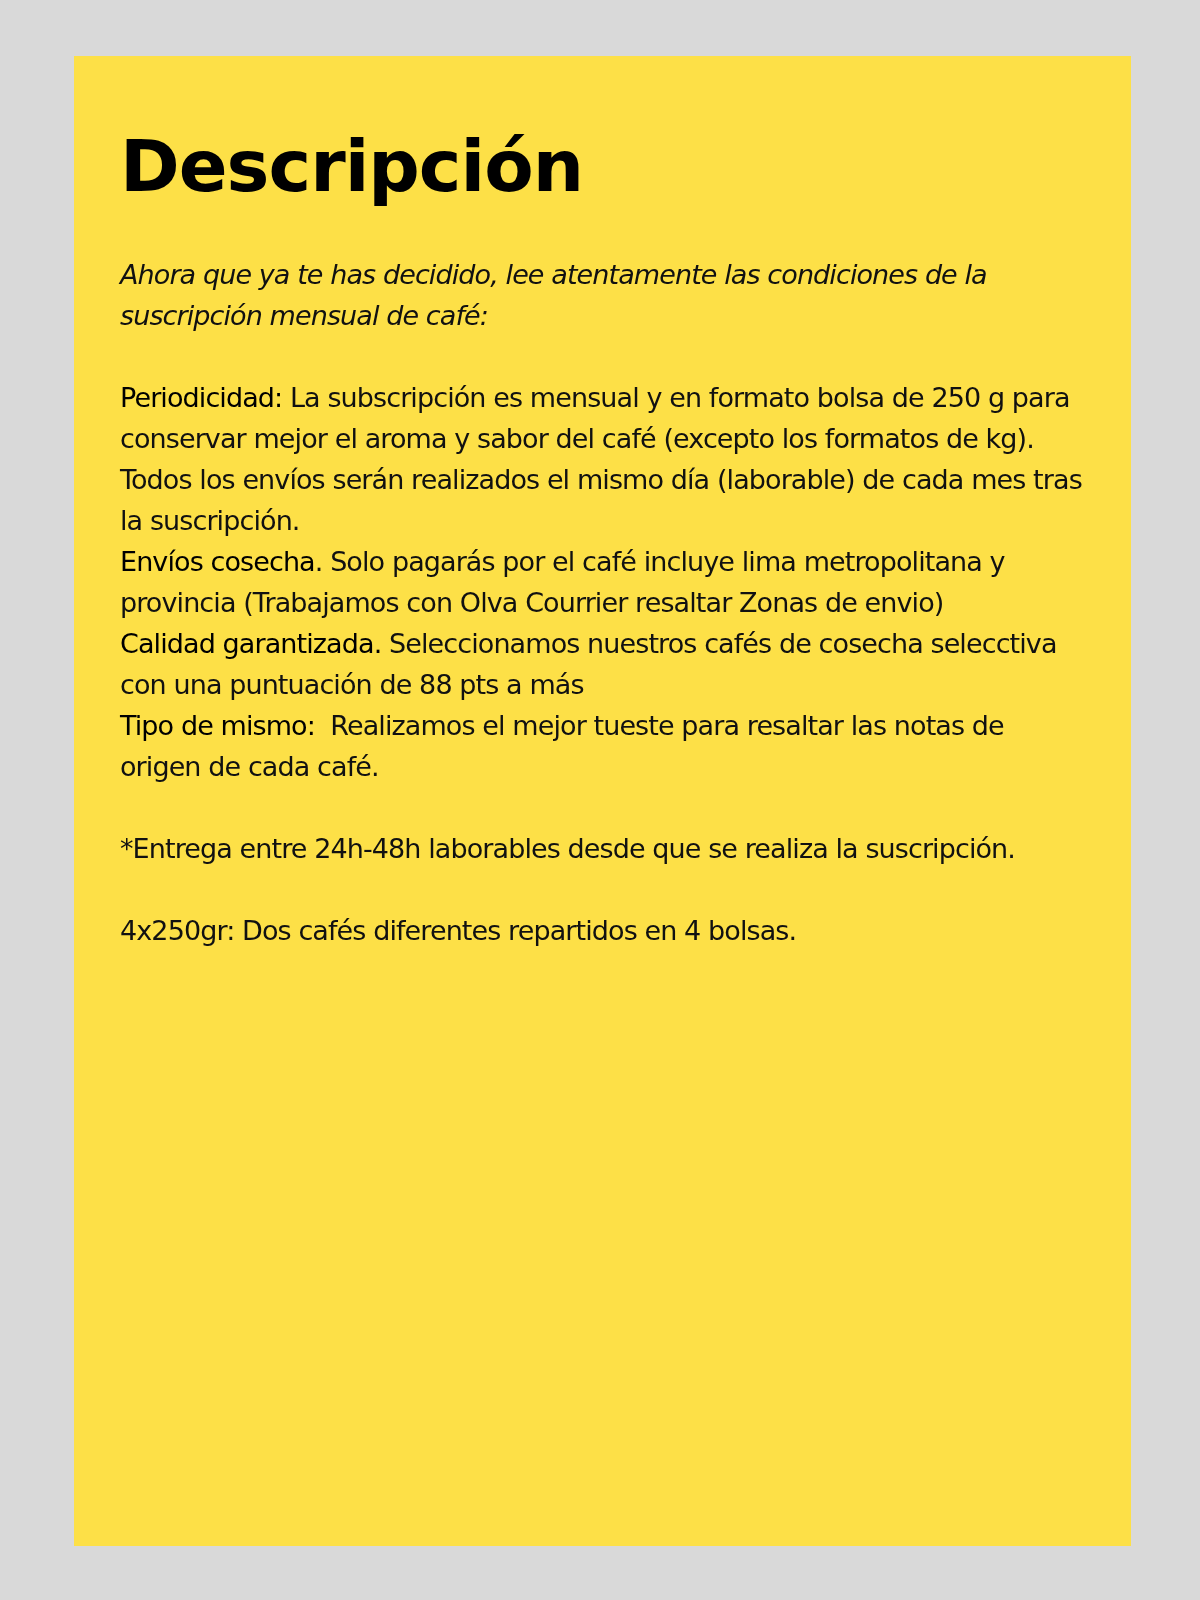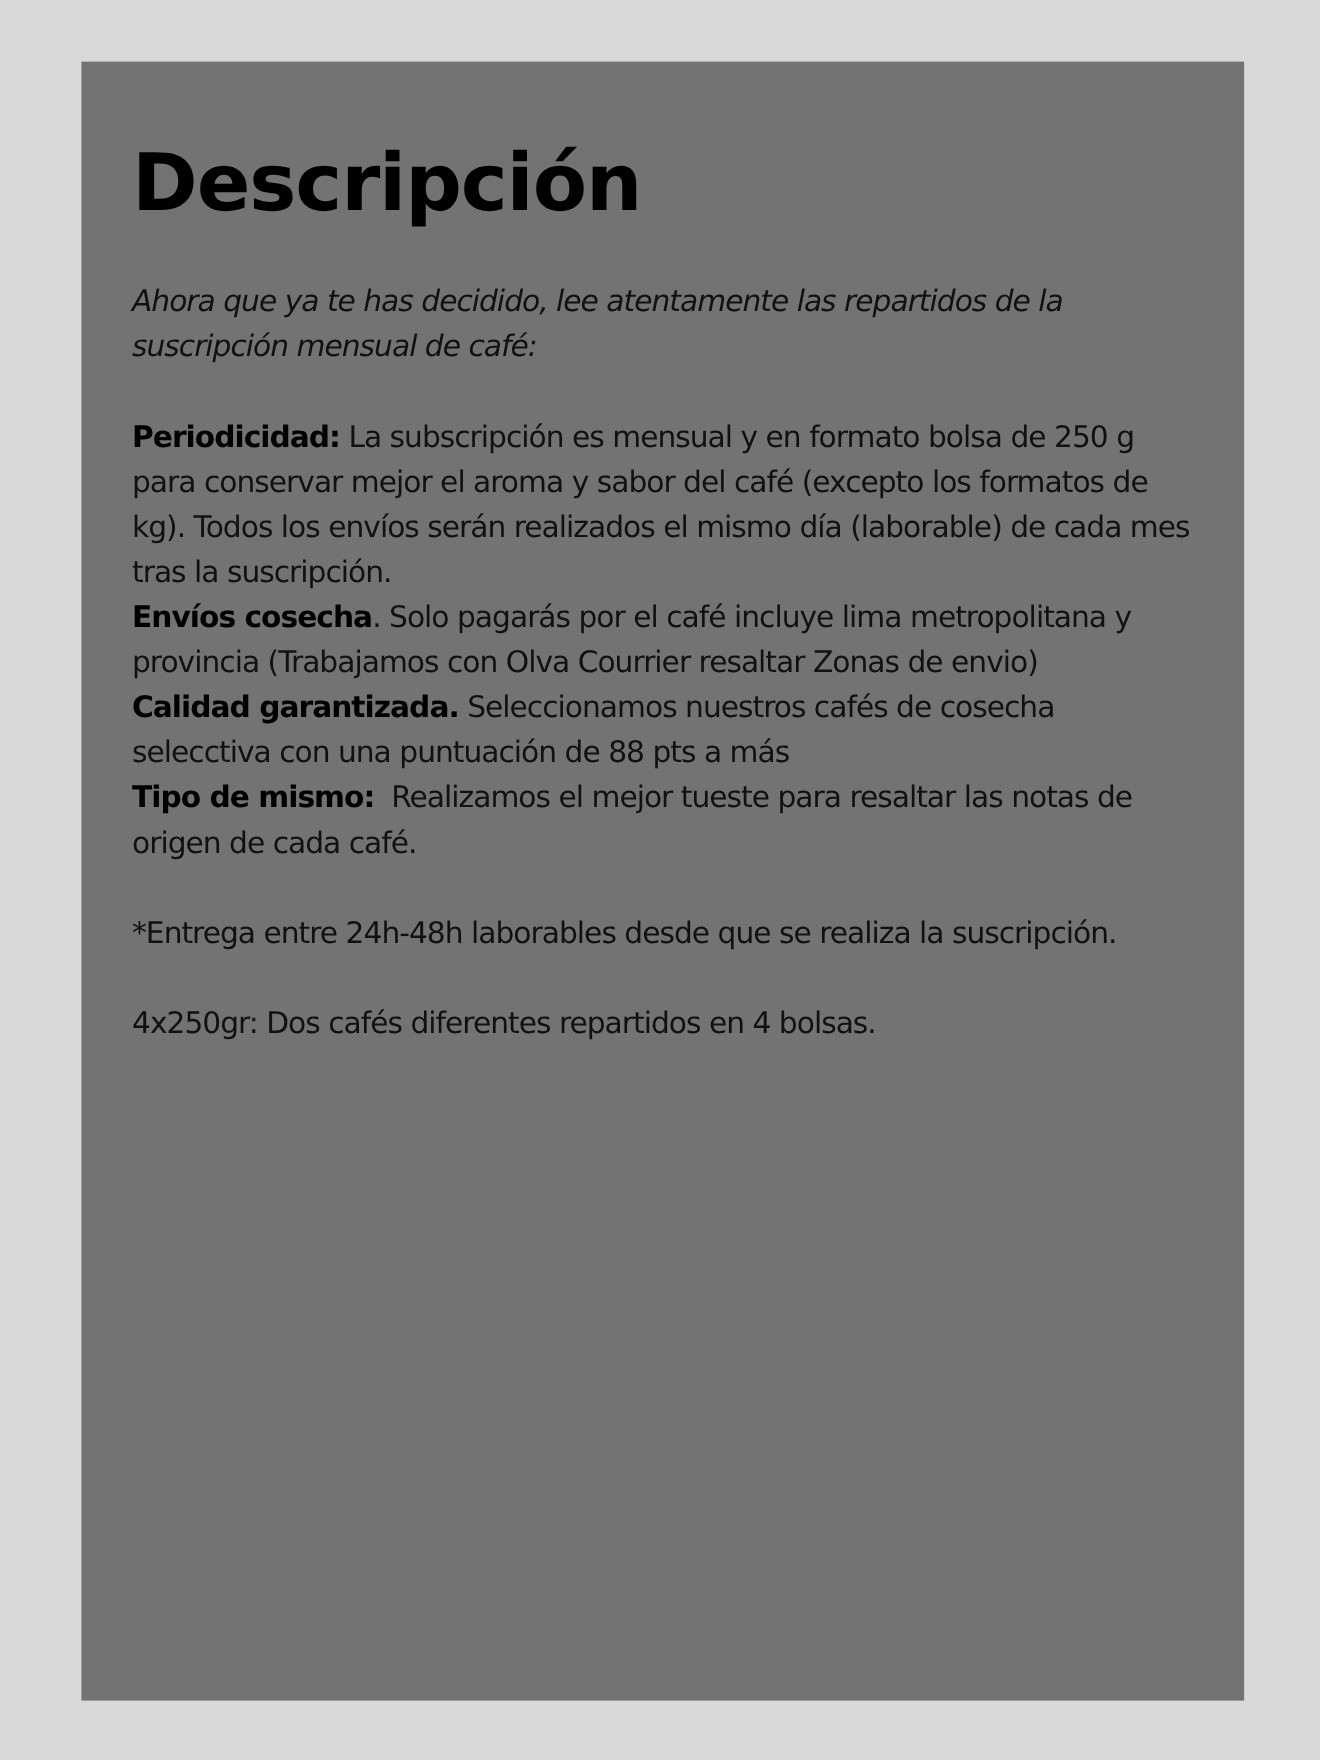--- a/index.html
+++ b/index.html
@@ -14,21 +14,21 @@
       overflow: hidden;
       font-family: "DejaVu Sans", sans-serif;
       color: #111;
     }
     .card {
       position: absolute;
       left: 74px;
       top: 56px;
       width: 1057px;
       height: 1490px;
-      background: #737373;
+      background: #fde047;
       box-sizing: border-box;
       padding: 66px 46px 0 46px;
     }
     .title {
       margin: 0;
       font-family: "DejaVu Sans", sans-serif;
       font-weight: bold;
       font-size: 72px;
       line-height: 88px;
       letter-spacing: -1px;
@@ -50,31 +50,31 @@
       color: #111;
       width: 970px;
     }
     .section {
       margin: 41px 0 0 0;
     }
     .para {
       margin: 0;
     }
     .para b {
-      font-weight: bold;
+      font-weight: normal;
       color: #000;
     }
   </style>
 </head>
 <body>
 
 <div class="card">
   <h1 class="title">Descripción</h1>
 
-  <p class="intro">Ahora que ya te has decidido, lee atentamente las repartidos de la suscripción mensual de café:</p>
+  <p class="intro">Ahora que ya te has decidido, lee atentamente las condiciones de la suscripción mensual de café:</p>
 
   <div class="section body-text">
     <p class="para"><b>Periodicidad:</b><span> La subscripción es mensual y en formato bolsa de 250 g para conservar mejor el aroma y sabor del café (excepto los formatos de kg). Todos los envíos serán realizados el mismo día (laborable) de cada mes tras la suscripción.</span></p>
     <p class="para"><b>Envíos cosecha</b><span>. Solo pagarás por el café incluye lima metropolitana y provincia (Trabajamos con Olva Courrier resaltar Zonas de envio)</span></p>
     <p class="para"><b>Calidad garantizada.</b><span> Seleccionamos nuestros cafés de cosecha selecctiva con una puntuación  de 88 pts a más</span></p>
     <p class="para"><b>Tipo de mismo:</b><span style="white-space: pre-wrap;">  Realizamos el mejor tueste para resaltar las notas de origen de cada café.</span></p>
   </div>
 
   <div class="section body-text">
     <p class="para">*Entrega entre 24h-48h laborables desde que se realiza la suscripción.</p>

